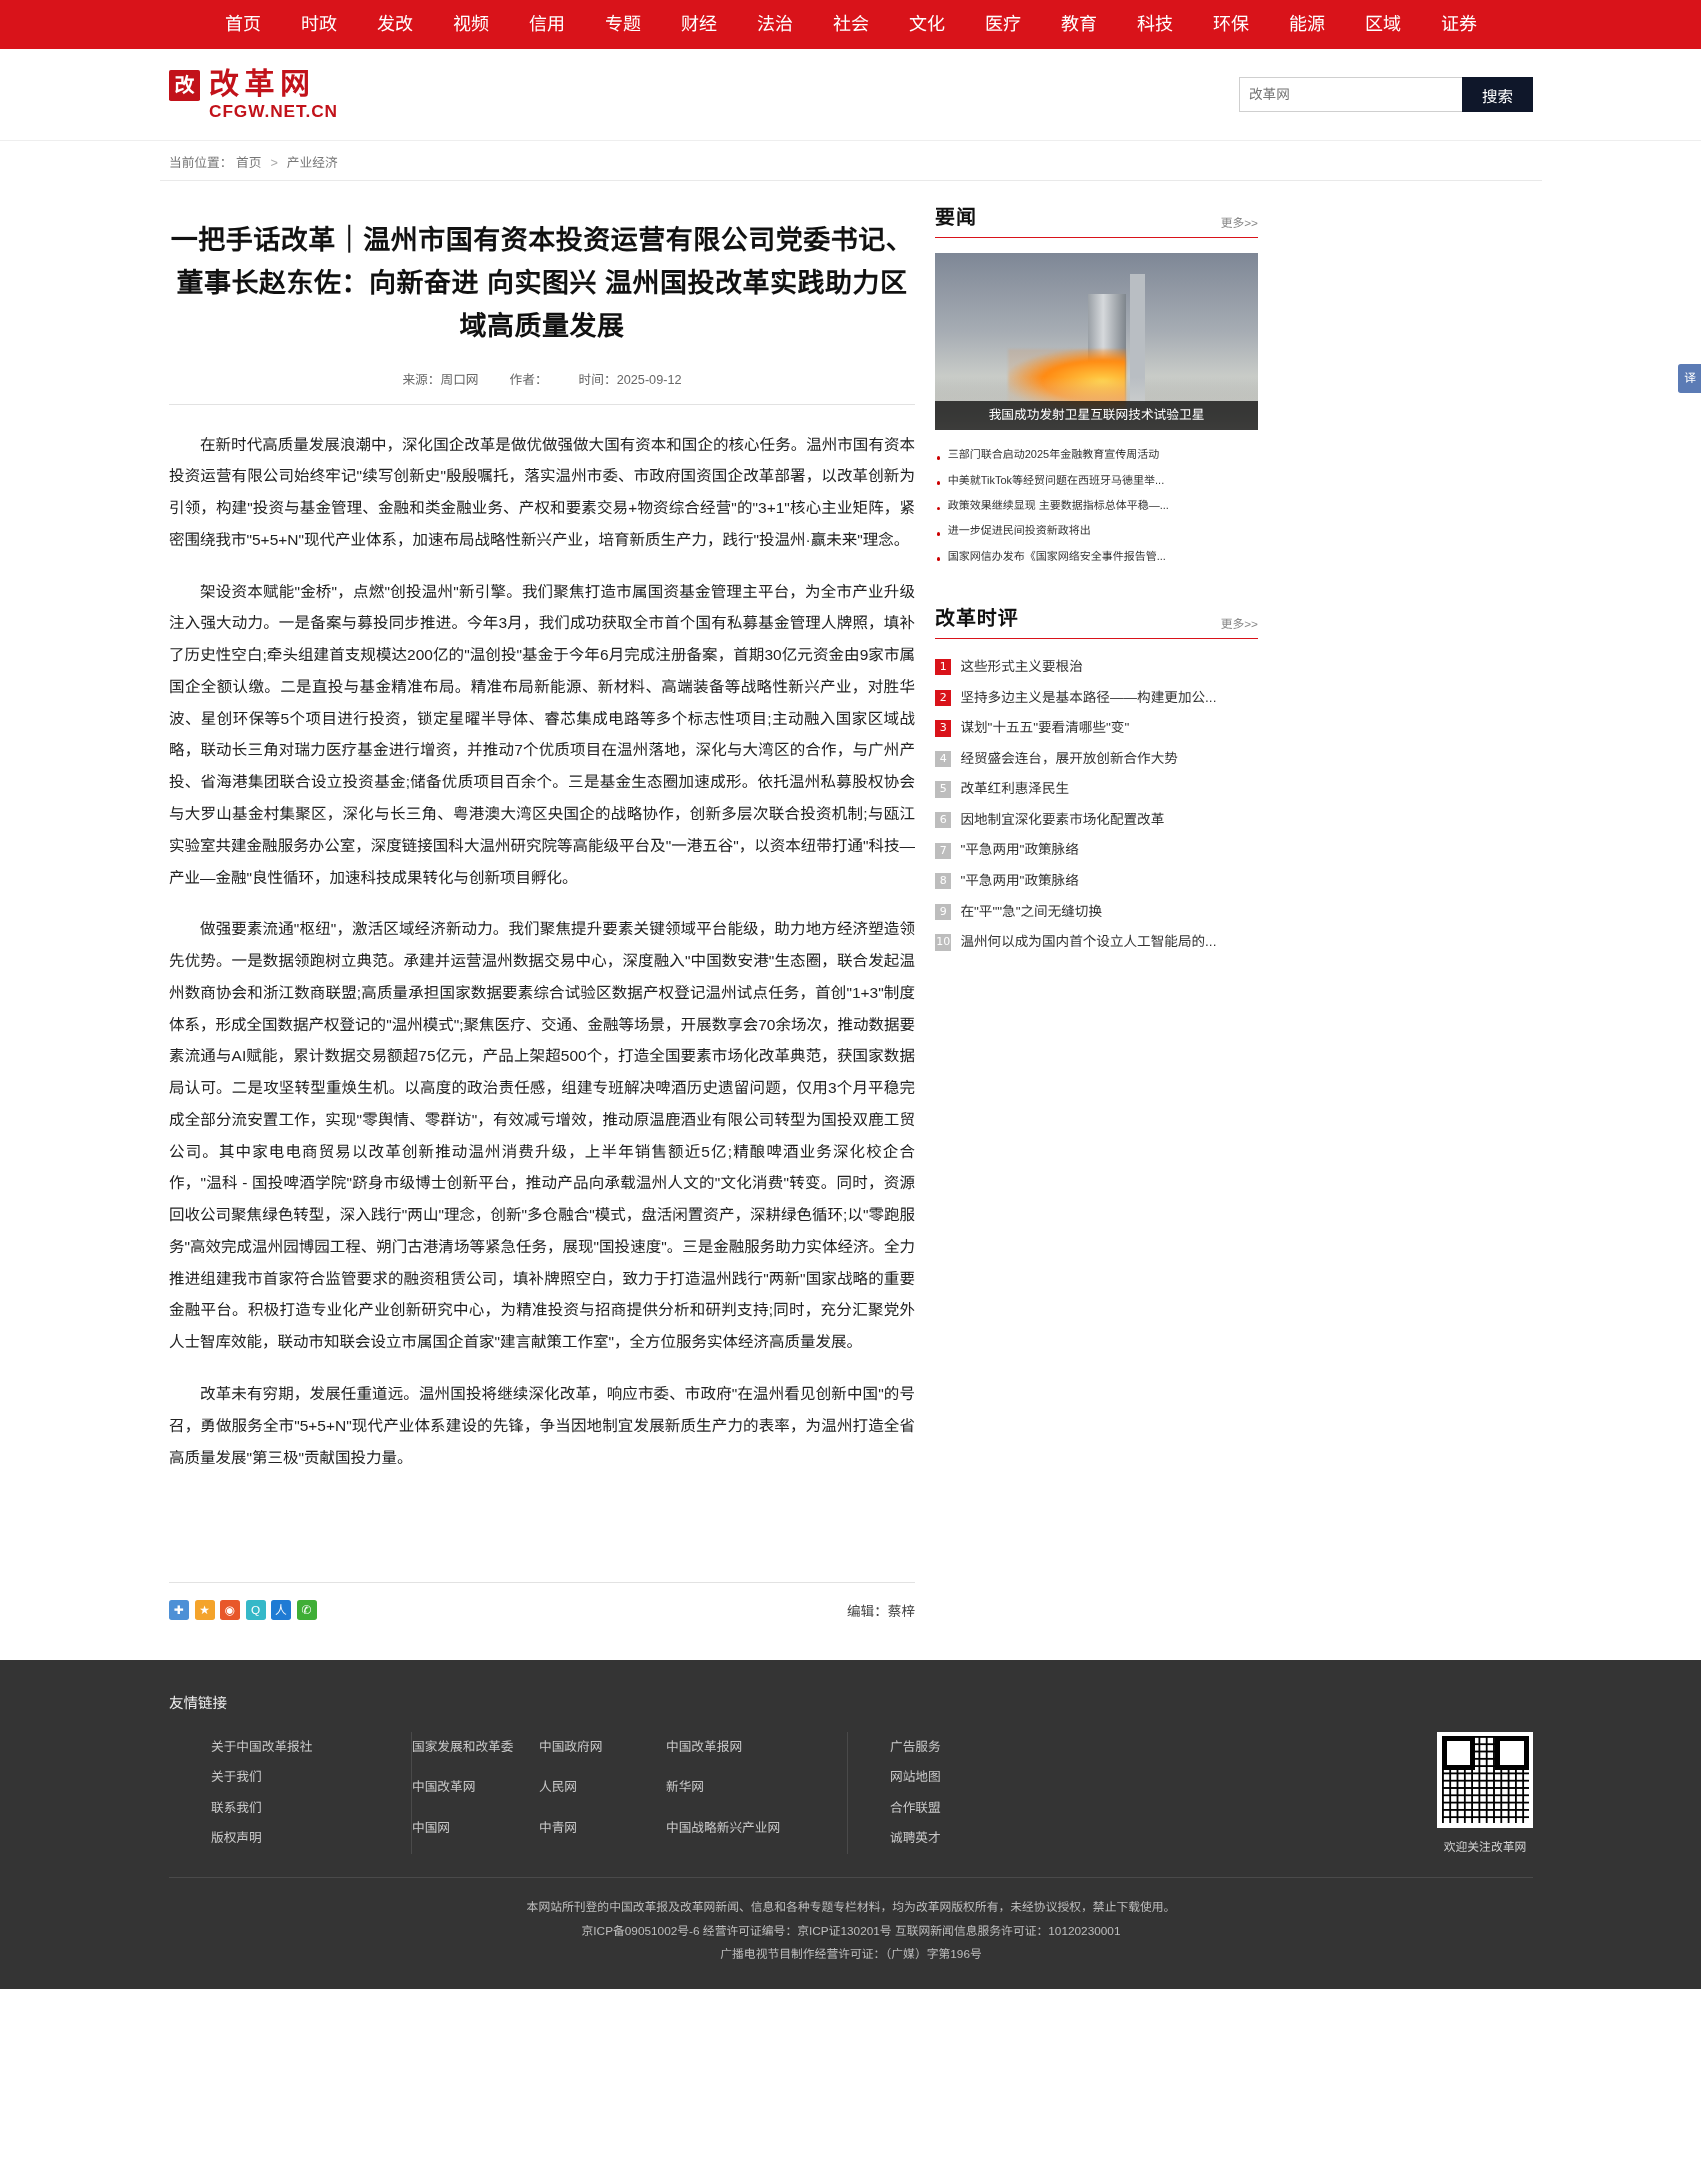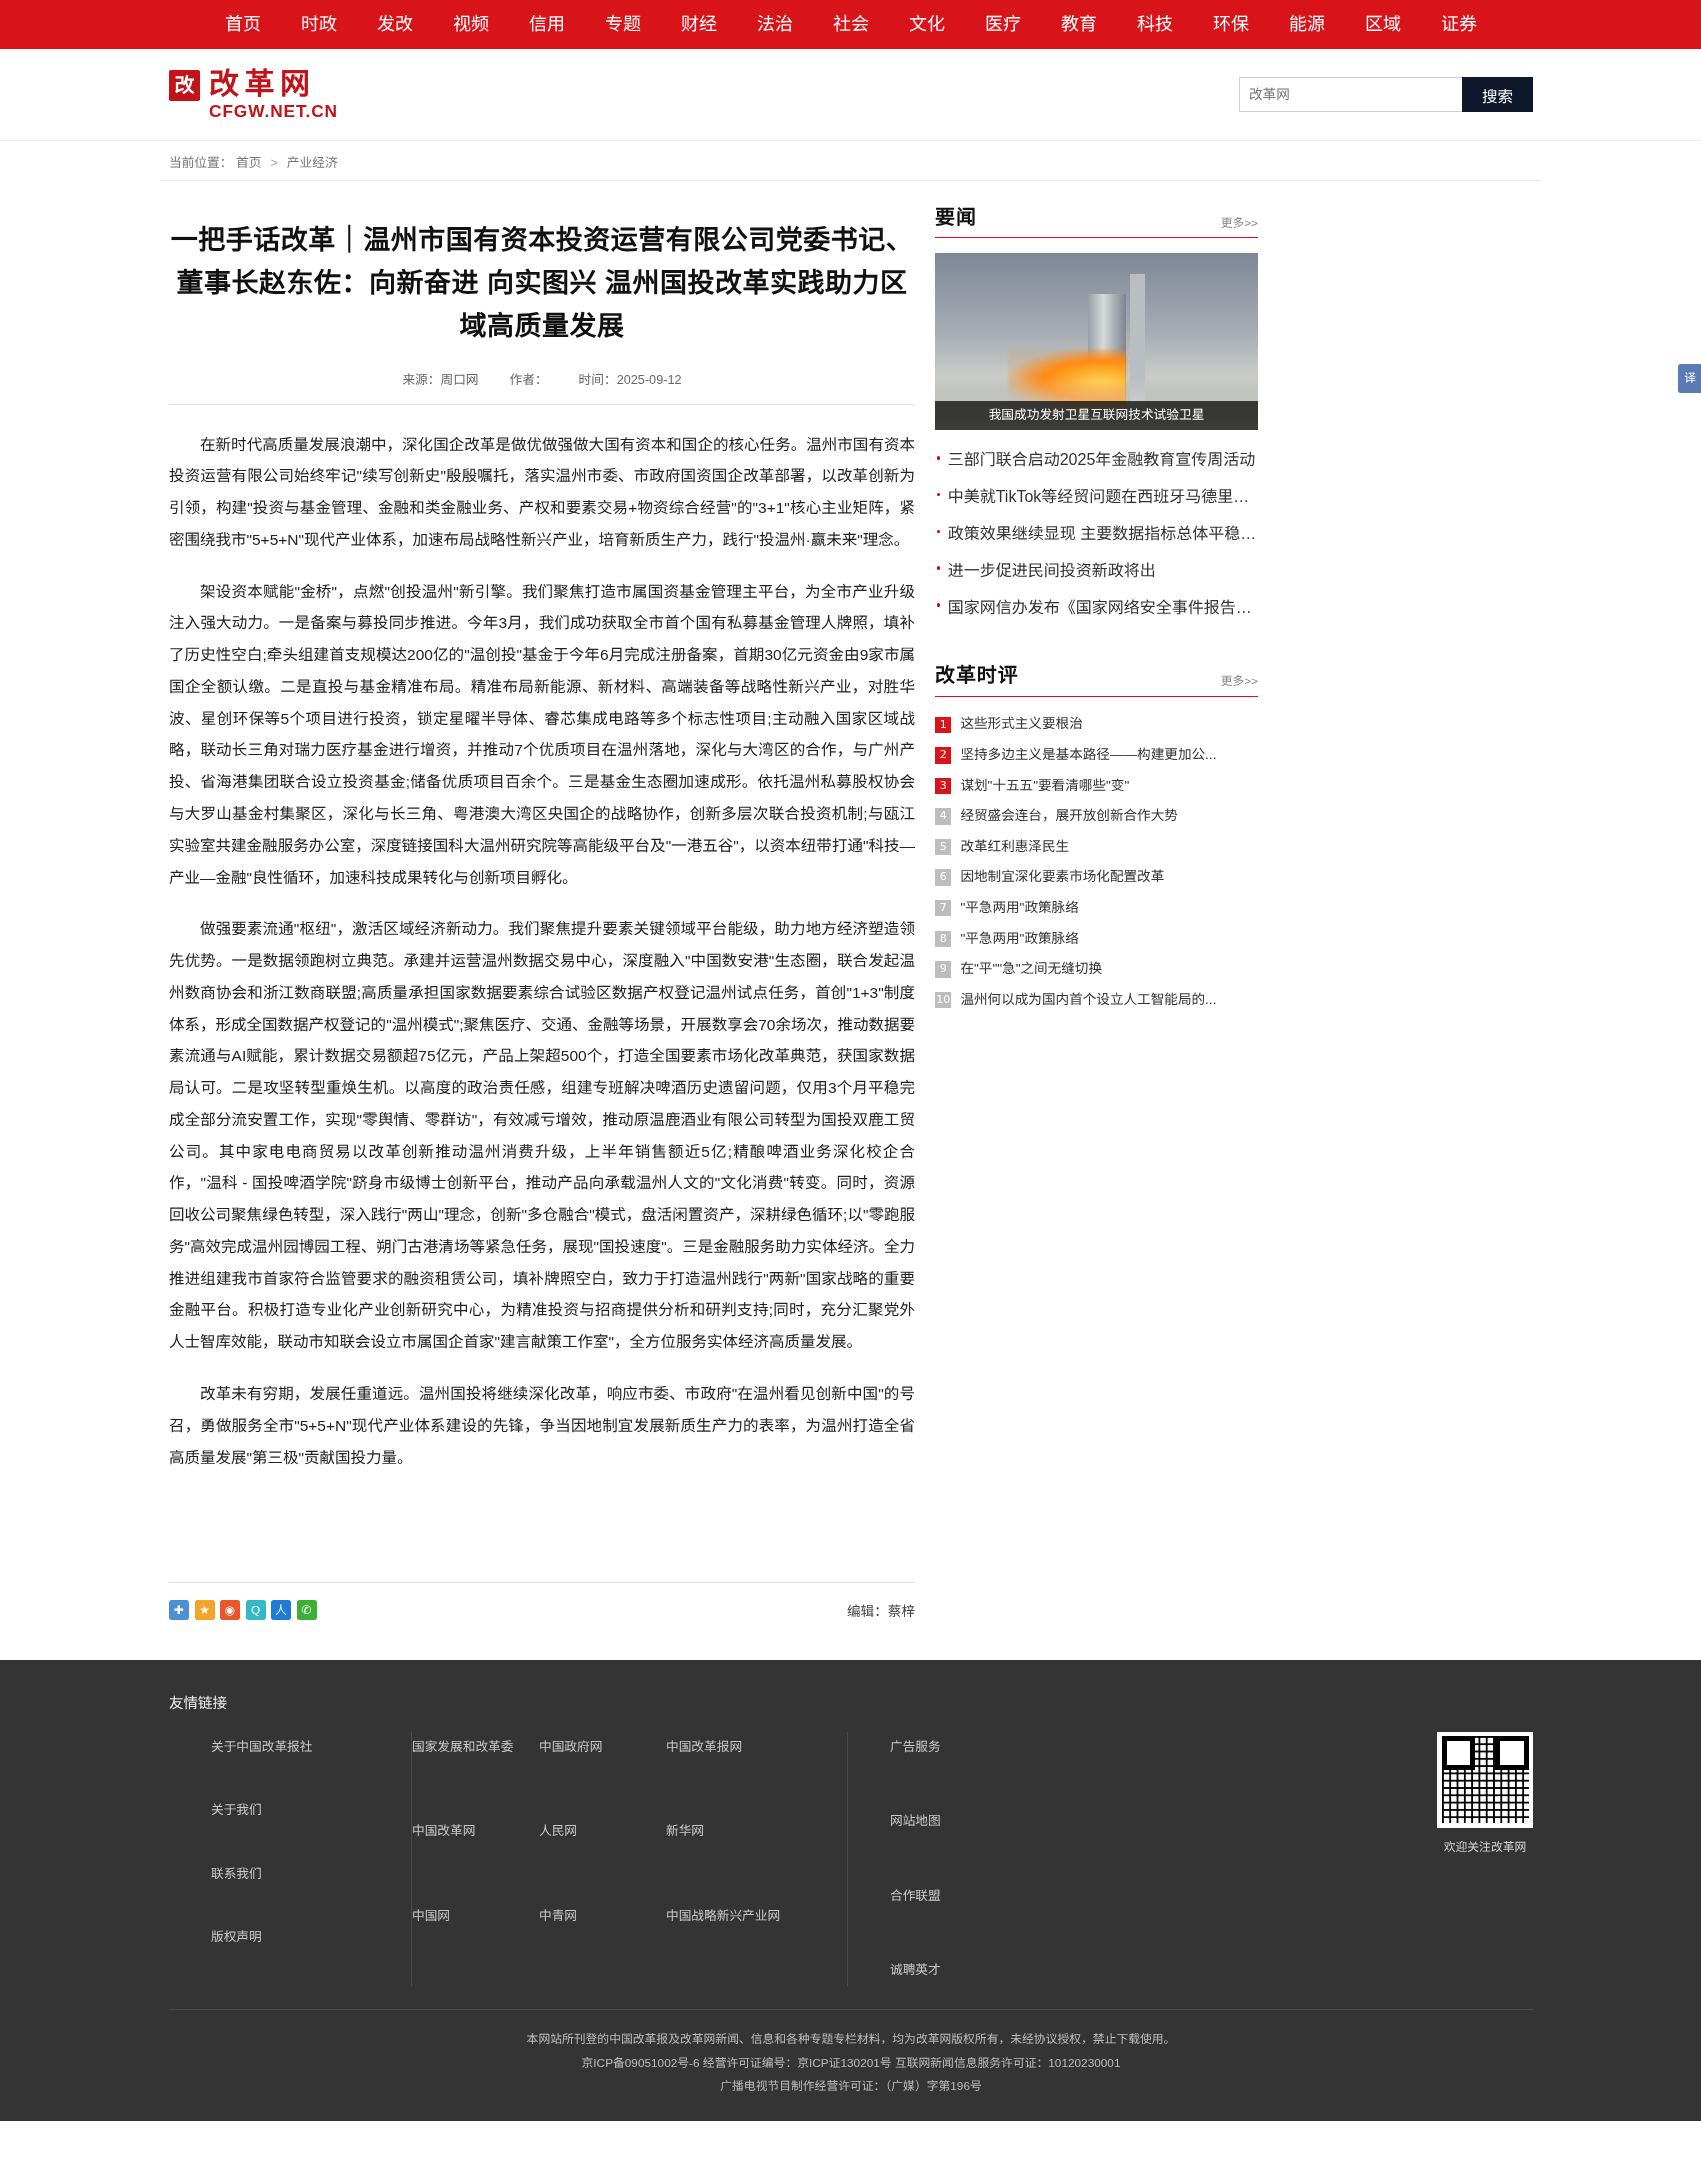--- a/index.html
+++ b/index.html
@@ -151,21 +151,21 @@
     position: absolute; left: 0; bottom: 0; width: 323px; height: 53px;
     background: linear-gradient(transparent, rgba(220,220,215,0.95));
   }
   .promo .cap {
     position: absolute; left: 0; right: 0; bottom: 0; height: 29px;
     background: rgba(0,0,0,0.72); color: #ffffff; font-size: 12.7px;
     line-height: 29px; text-align: center;
   }
   .news-list { list-style: none; margin: 12.7px 0 0 0; padding: 0; }
   .news-list li {
-    font-size: 16px; color: #333; line-height: 2.3; position: relative;
+    font-size: 11px; color: #333; line-height: 2.3; position: relative;
     padding-left: 12.7px; white-space: nowrap; overflow: hidden; text-overflow: ellipsis;
   }
   .news-list li::before {
     content: ""; position: absolute; left: 1.8px; top: 13.6px;
     width: 3.6px; height: 3.6px; background: #c00; border-radius: 50%;
   }
   .news-list a { color: #333; text-decoration: none; }
 
   .side-block2 { margin-top: 33px; }
   .rank-list { list-style: none; margin: 12.7px 0 0 0; padding: 0; }
@@ -188,21 +188,21 @@
   
   .footer { background: #343434; color: #c9c9c9; margin-top: 40px; padding: 31px 0 22px 0; }
   .footer-inner { width: 1382px; margin: 0 auto; padding: 0 9px; display: flex; }
   .fl-title { font-size: 14.5px; color: #efefef; margin-bottom: 20px; }
   .links-wrap { display: flex; gap: 0; flex: 1; }
   .col { padding-right: 36px; }
   .col.divider { border-right: 0.9px solid #4a4a4a; }
   .col a { color: #c9c9c9; text-decoration: none; font-size: 12.7px; line-height: 2.4; display: block; }
   .grid3 { display: grid; grid-template-columns: 127px 127px 145px; }
   .grid1 { display: grid; grid-template-columns: 164px; padding-left: 42px; }
-  .grid1b { display: grid; grid-template-columns: 136px; padding-left: 42px; gap: 44px; }
+  .grid1b { display: grid; grid-template-columns: 136px; padding-left: 42px; }
   .qr-wrap { margin-left: auto; text-align: center; }
   .qr {
     width: 96px; height: 96px; background: #fff; padding: 4.5px; margin: 0 auto;
   }
   .qr-inner {
     width: 87px; height: 87px;
     background-image:
       linear-gradient(90deg,#000 1.8px, transparent 1.8px),
       linear-gradient(#000 1.8px, transparent 1.8px);
     background-size: 7.3px 7.3px, 7.3px 7.3px;

